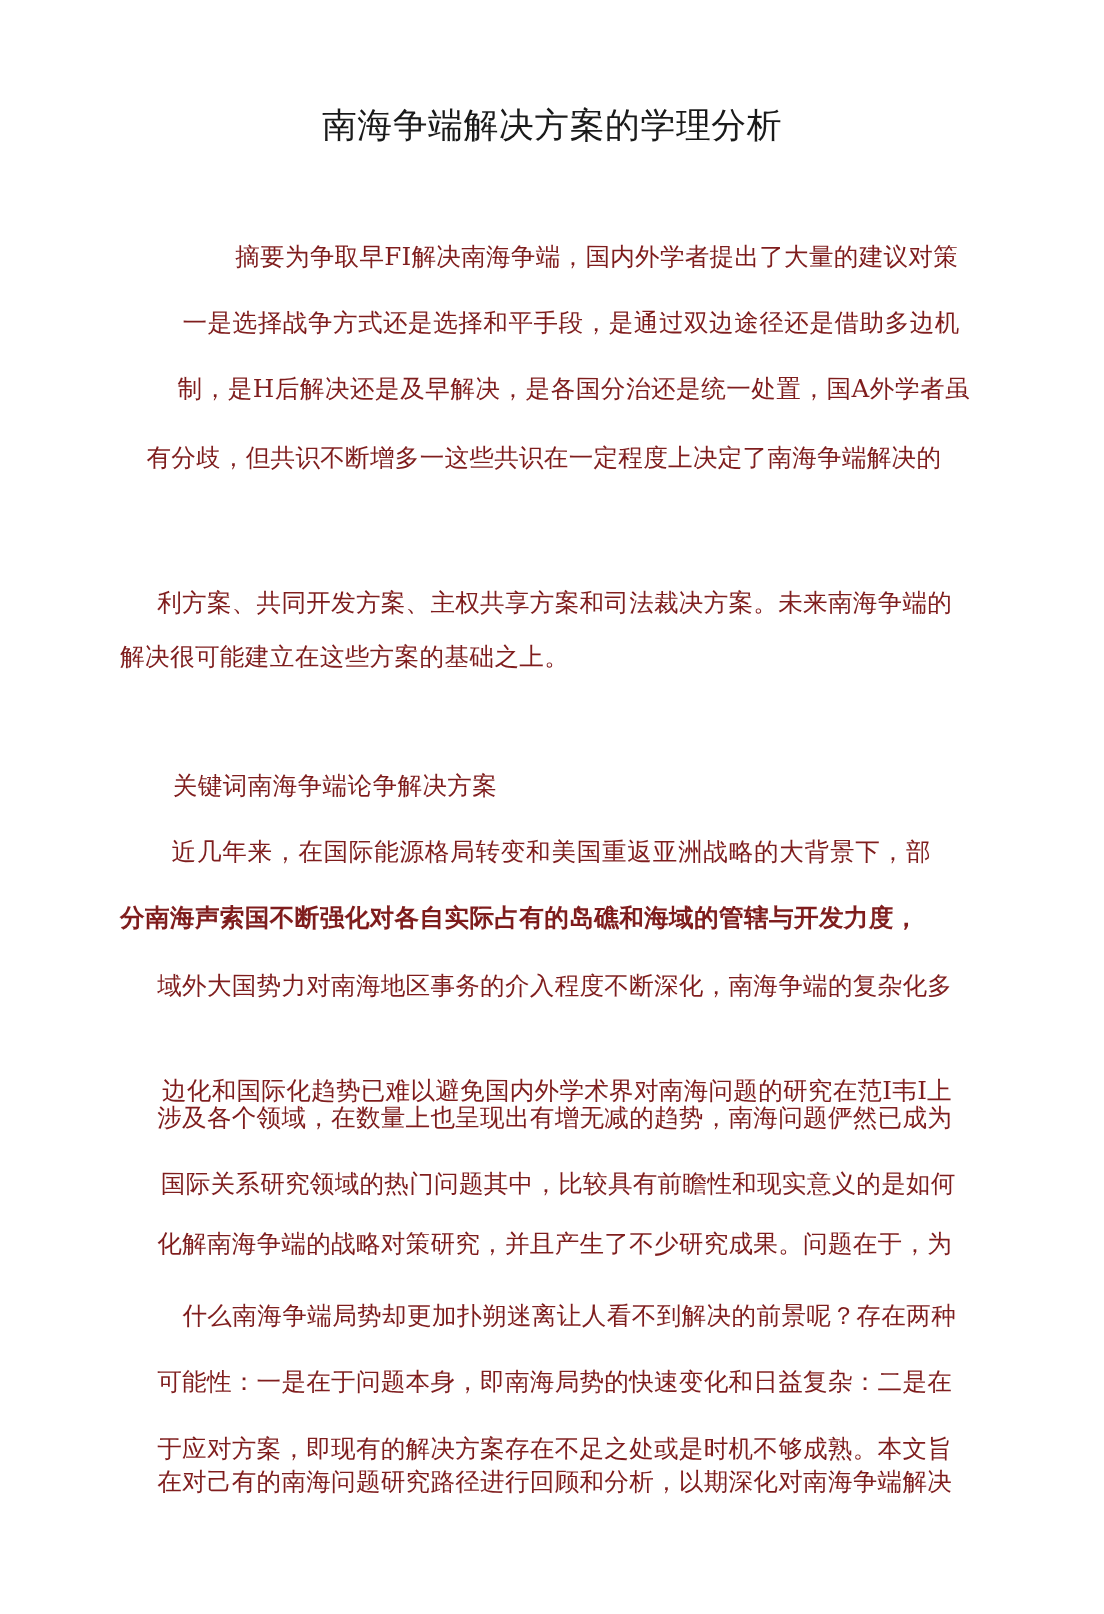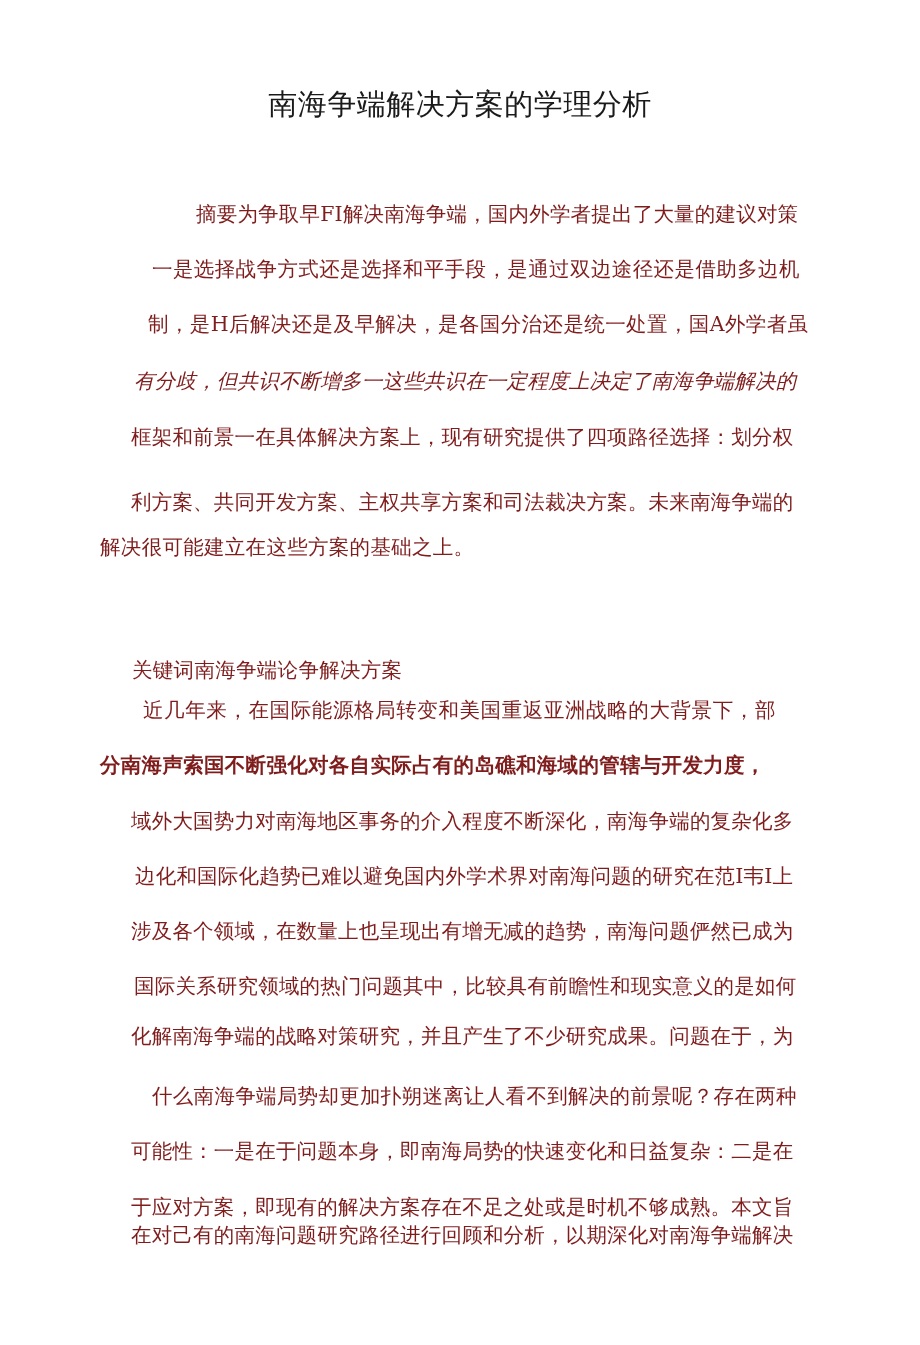--- a/index.html
+++ b/index.html
@@ -46,31 +46,30 @@
 </head>
 <body>
 
 <div class="page">
 
   <div class="title">南海争端解决方案的学理分析</div>
 
   <div class="line" style="left:196px; top:199px; width:624px; letter-spacing:0.2px;">摘要为争取早FI解决南海争端，国内外学者提出了大量的建议对策</div>
   <div class="line" style="left:152px; top:254px; width:668px; letter-spacing:0.4px;">一是选择战争方式还是选择和平手段，是通过双边途径还是借助多边机</div>
   <div class="line" style="left:148px; top:309px; width:672px; letter-spacing:0.4px;">制，是H后解决还是及早解决，是各国分治还是统一处置，国A外学者虽</div>
-  <div class="line" style="left:134px; top:366px; width:689px; letter-spacing:0.2px;font-style:italic;">有分歧，但共识不断增多一这些共识在一定程度上决定了南海争端解决的</div>
-  <div class="line" style="left:131px; top:422px; width:689px; letter-spacing:0.2px;">框架和前景一在具体解决方案上，现有研究提供了四项路径选择：划分权</div>
+  <div class="line" style="left:122px; top:366px; width:689px; letter-spacing:0.2px;">有分歧，但共识不断增多一这些共识在一定程度上决定了南海争端解决的</div>
   <div class="line" style="left:131px; top:477px; width:689px; letter-spacing:0.2px;margin-top:10px;">利方案、共同开发方案、主权共享方案和司法裁决方案。未来南海争端的</div>
   <div class="line" style="left:100px; top:532px;">解决很可能建立在这些方案的基础之上。</div>
 
-  <div class="line" style="left:132px; top:640px;margin-top:15px;">关键词南海争端论争解决方案</div>
+  <div class="line" style="left:144px; top:640px;">关键词南海争端论争解决方案</div>
 
   <div class="line" style="left:143px; top:695px; letter-spacing:0.6px;">近几年来，在国际能源格局转变和美国重返亚洲战略的大背景下，部</div>
   <div class="line" style="left:100px; top:750px;font-weight:bold;">分南海声索国不断强化对各自实际占有的岛礁和海域的管辖与开发力度，</div>
   <div class="line" style="left:131px; top:806px; letter-spacing:0.2px;">域外大国势力对南海地区事务的介入程度不断深化，南海争端的复杂化多</div>
-  <div class="line" style="left:135px; top:861px; letter-spacing:0.2px;">边化和国际化趋势已难以避免国内外学术界对南海问题的研究在范I韦I上</div>
+  <div class="line" style="left:135px; top:894px; letter-spacing:0.2px;">边化和国际化趋势已难以避免国内外学术界对南海问题的研究在范I韦I上</div>
   <div class="line" style="left:131px; top:916px; letter-spacing:0.2px;">涉及各个领域，在数量上也呈现出有增无减的趋势，南海问题俨然已成为</div>
   <div class="line" style="left:134px; top:971px; letter-spacing:0.2px;">国际关系研究领域的热门问题其中，比较具有前瞻性和现实意义的是如何</div>
   <div class="line" style="left:131px; top:1021px; letter-spacing:0.2px;">化解南海争端的战略对策研究，并且产生了不少研究成果。问题在于，为</div>
   <div class="line" style="left:152px; top:1081px; letter-spacing:0.3px;">什么南海争端局势却更加扑朔迷离让人看不到解决的前景呢？存在两种</div>
   <div class="line" style="left:131px; top:1136px; letter-spacing:0.2px;">可能性：一是在于问题本身，即南海局势的快速变化和日益复杂：二是在</div>
   <div class="line" style="left:131px; top:1192px; letter-spacing:0.2px;">于应对方案，即现有的解决方案存在不足之处或是时机不够成熟。本文旨</div>
   <div class="line" style="left:131px; top:1220px; letter-spacing:0.2px;">在对己有的南海问题研究路径进行回顾和分析，以期深化对南海争端解决</div>
 
 </div>
 

